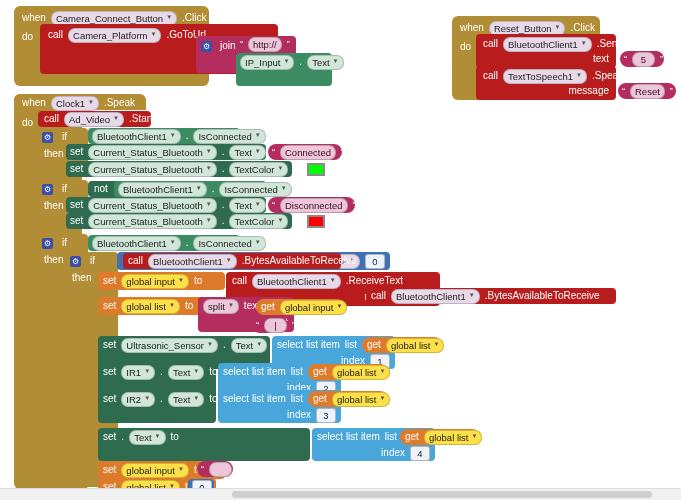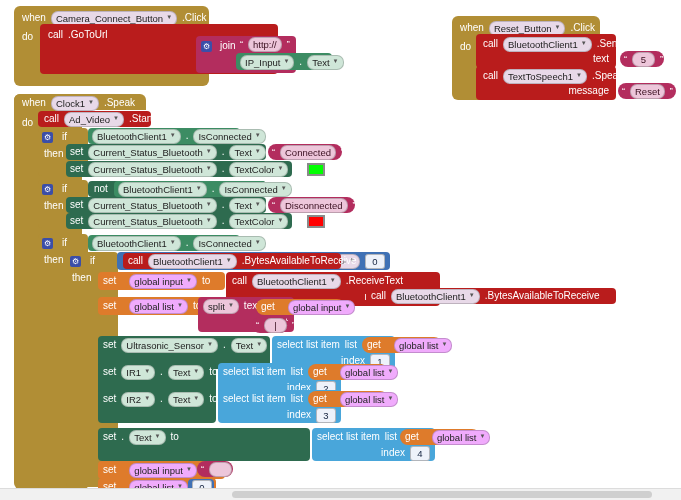--- a/index.html
+++ b/index.html
@@ -16,21 +16,21 @@
   .lbl{color:#fff;white-space:nowrap;font-size:10px;line-height:12px;}
 
   
   .field{
     display:inline-flex;align-items:center;gap:3px;
     background:#e8d9e8;color:#222;border-radius:7px;
     padding:0 4px;height:13px;font-size:9.5px;white-space:nowrap;
     border:1px solid rgba(0,0,0,.18);
   }
   .field.g{background:#cfe6d8;}
-  .field.o{background:#f0abfc;margin-left:8px;}
+  .field.o{background:#fde047;}
   .field.p{background:#edc6da;}
   .field.v{background:#e8d9e8;}
   .caret{font-size:6px;color:#555;transform:translateY(-1px);}
 
   
   .c-event{background:#B18E35;}
   .c-ctrl{background:#B18E35;}
   .c-call{background:#b91c1c;}
   .c-text{background:#B32D5E;}
   .c-comp-set{background:#2E6B4F;}
@@ -76,41 +76,45 @@
           <span class="caret">▼</span>
       </span>
       <span class="lbl">.Click</span>
     </div>
     <div class="lbl" style="position:absolute;left:8px;top:25px;">do</div>
   </div>
 
   <div class="blk c-call" style="left:40px;top:24px;width:238px;height:50px;">
     <div class="row" style="position:absolute;left:8px;top:4px;">
       <span class="lbl">call</span>
+      <span class="field">
+        <span>Camera_Platform</span>
+          <span class="caret">▼</span>
+      </span>
       <span class="lbl">.GoToUrl</span>
     </div>
     <div class="lbl" style="position:absolute;right:8px;top:22px;">url</div>
   </div>
 
   <div class="blk c-text" style="left:196px;top:36px;width:100px;height:37px;">
     <div class="row" style="position:absolute;left:5px;top:3px;">
       <span class="gear">⚙</span>
       <span class="lbl" style="margin-left:3px;">join</span>
     </div>
   </div>
 
   <div class="blk c-text" style="left:236px;top:36px;width:58px;height:16px;border-radius:8px;">
     <div class="row" style="position:absolute;left:4px;top:1px;">
       <span class="txtquote">“</span>
       <span class="oval">http://</span>
       <span class="txtquote">”</span>
     </div>
   </div>
 
-  <div class="blk c-comp-get" style="left:236px;top:53px;width:96px;height:17px;">
+  <div class="blk c-comp-get" style="left:236px;top:53px;width:96px;height:33px;">
     <div class="row" style="position:absolute;left:4px;top:2px;">
       <span class="field g">
         <span>IP_Input</span>
           <span class="caret">▼</span>
       </span>
       <span class="lbl">.</span>
       <span class="field g">
         <span>Text</span>
           <span class="caret">▼</span>
       </span>

